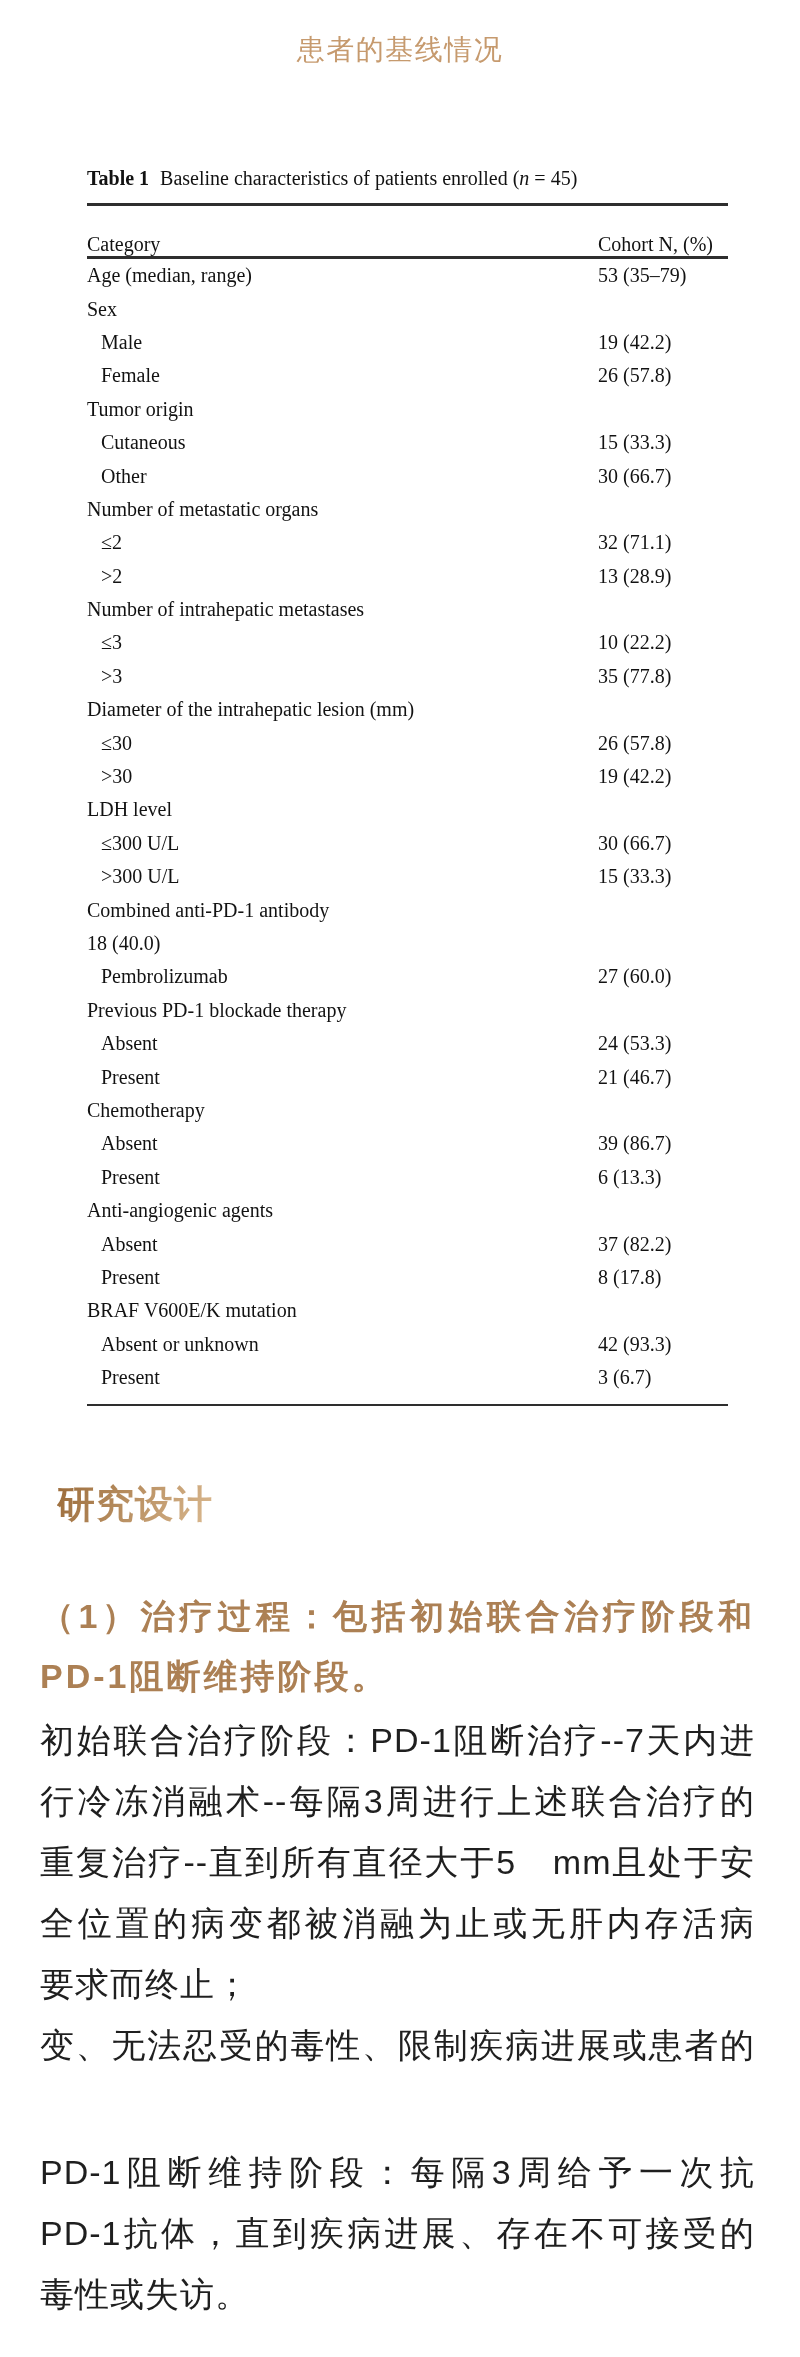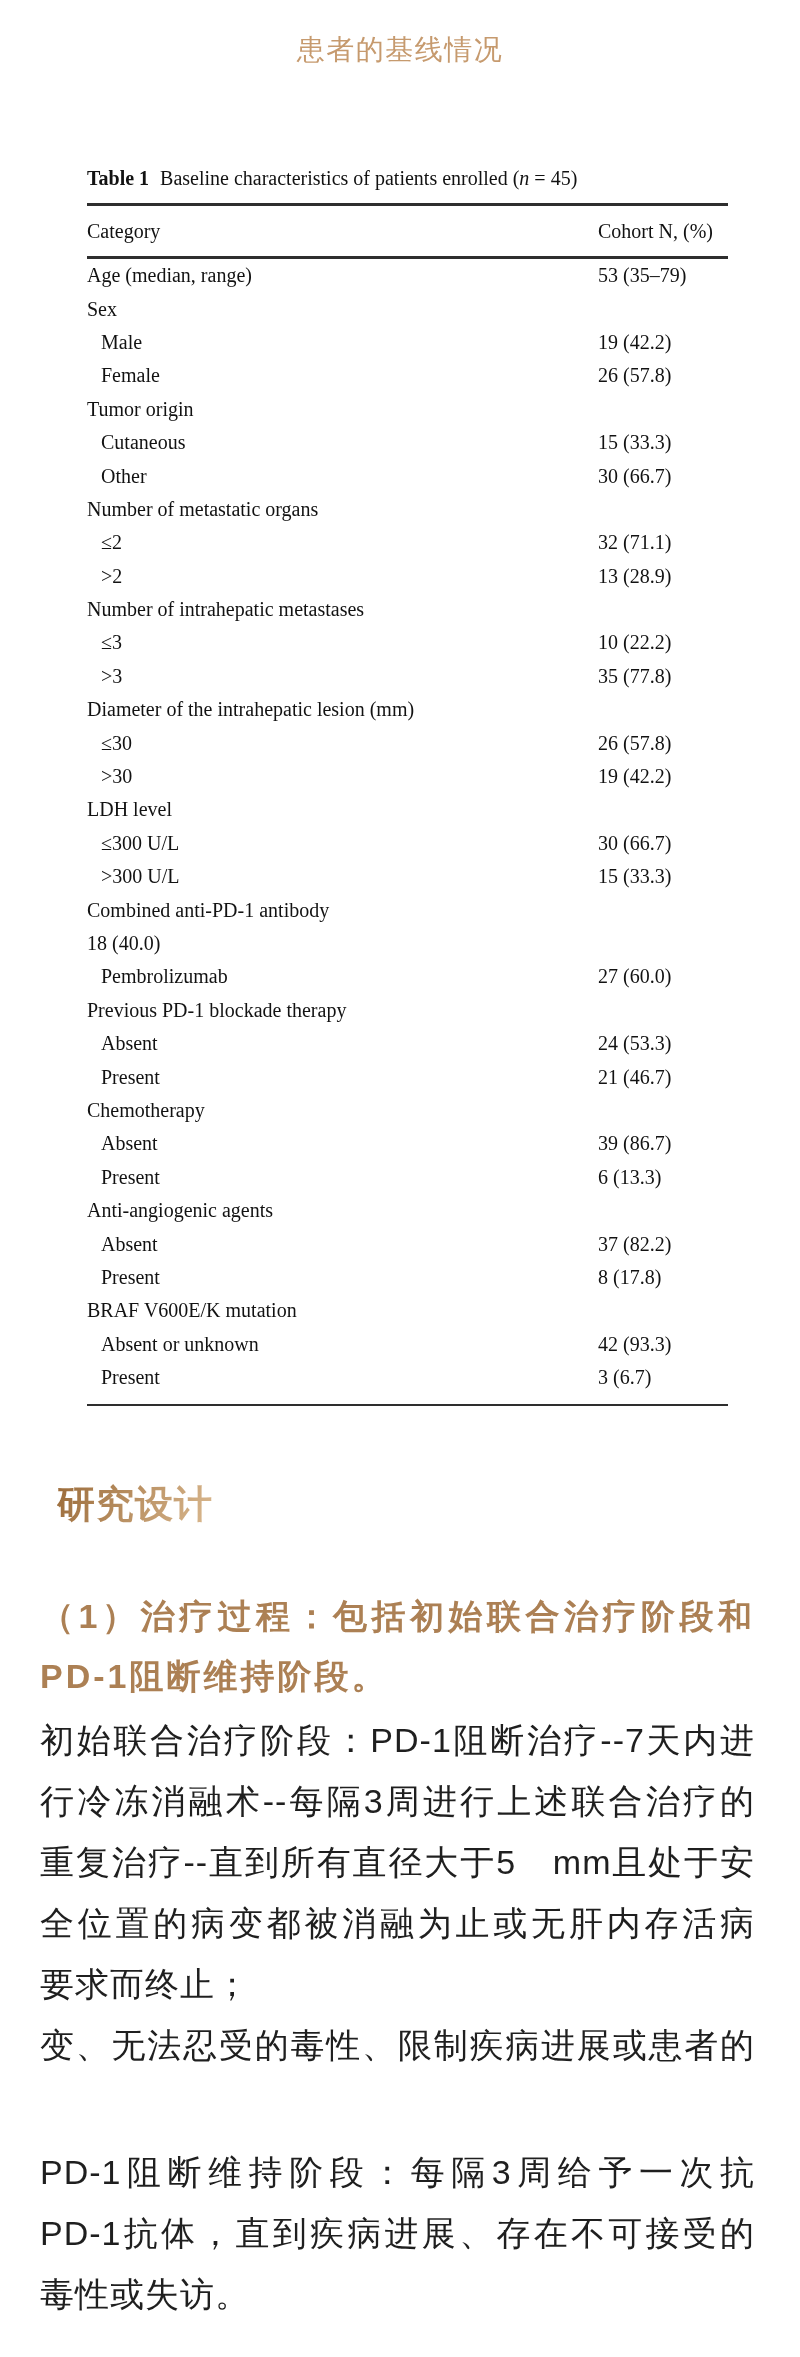--- a/index.html
+++ b/index.html
@@ -45,21 +45,21 @@
   .rule{
     background:#2e2e2e;
     width:100%;
   }
   .rule.top{height:3px;margin-top:13px;}
   .rule.mid{height:3px;}
   .rule.bottom{height:2px;margin-top:10px;}
   .thead{
     height:50px;
     display:flex;
-    align-items:center;
+    align-items:flex-end;
     font-size:20px;
   }
   .thead .cat{width:511px;}
   .thead .val{flex:1;white-space:nowrap;}
   .trow{
     height:33.4px;
     display:flex;
     align-items:center;
     font-size:20px;
     justify-content:flex-end;

